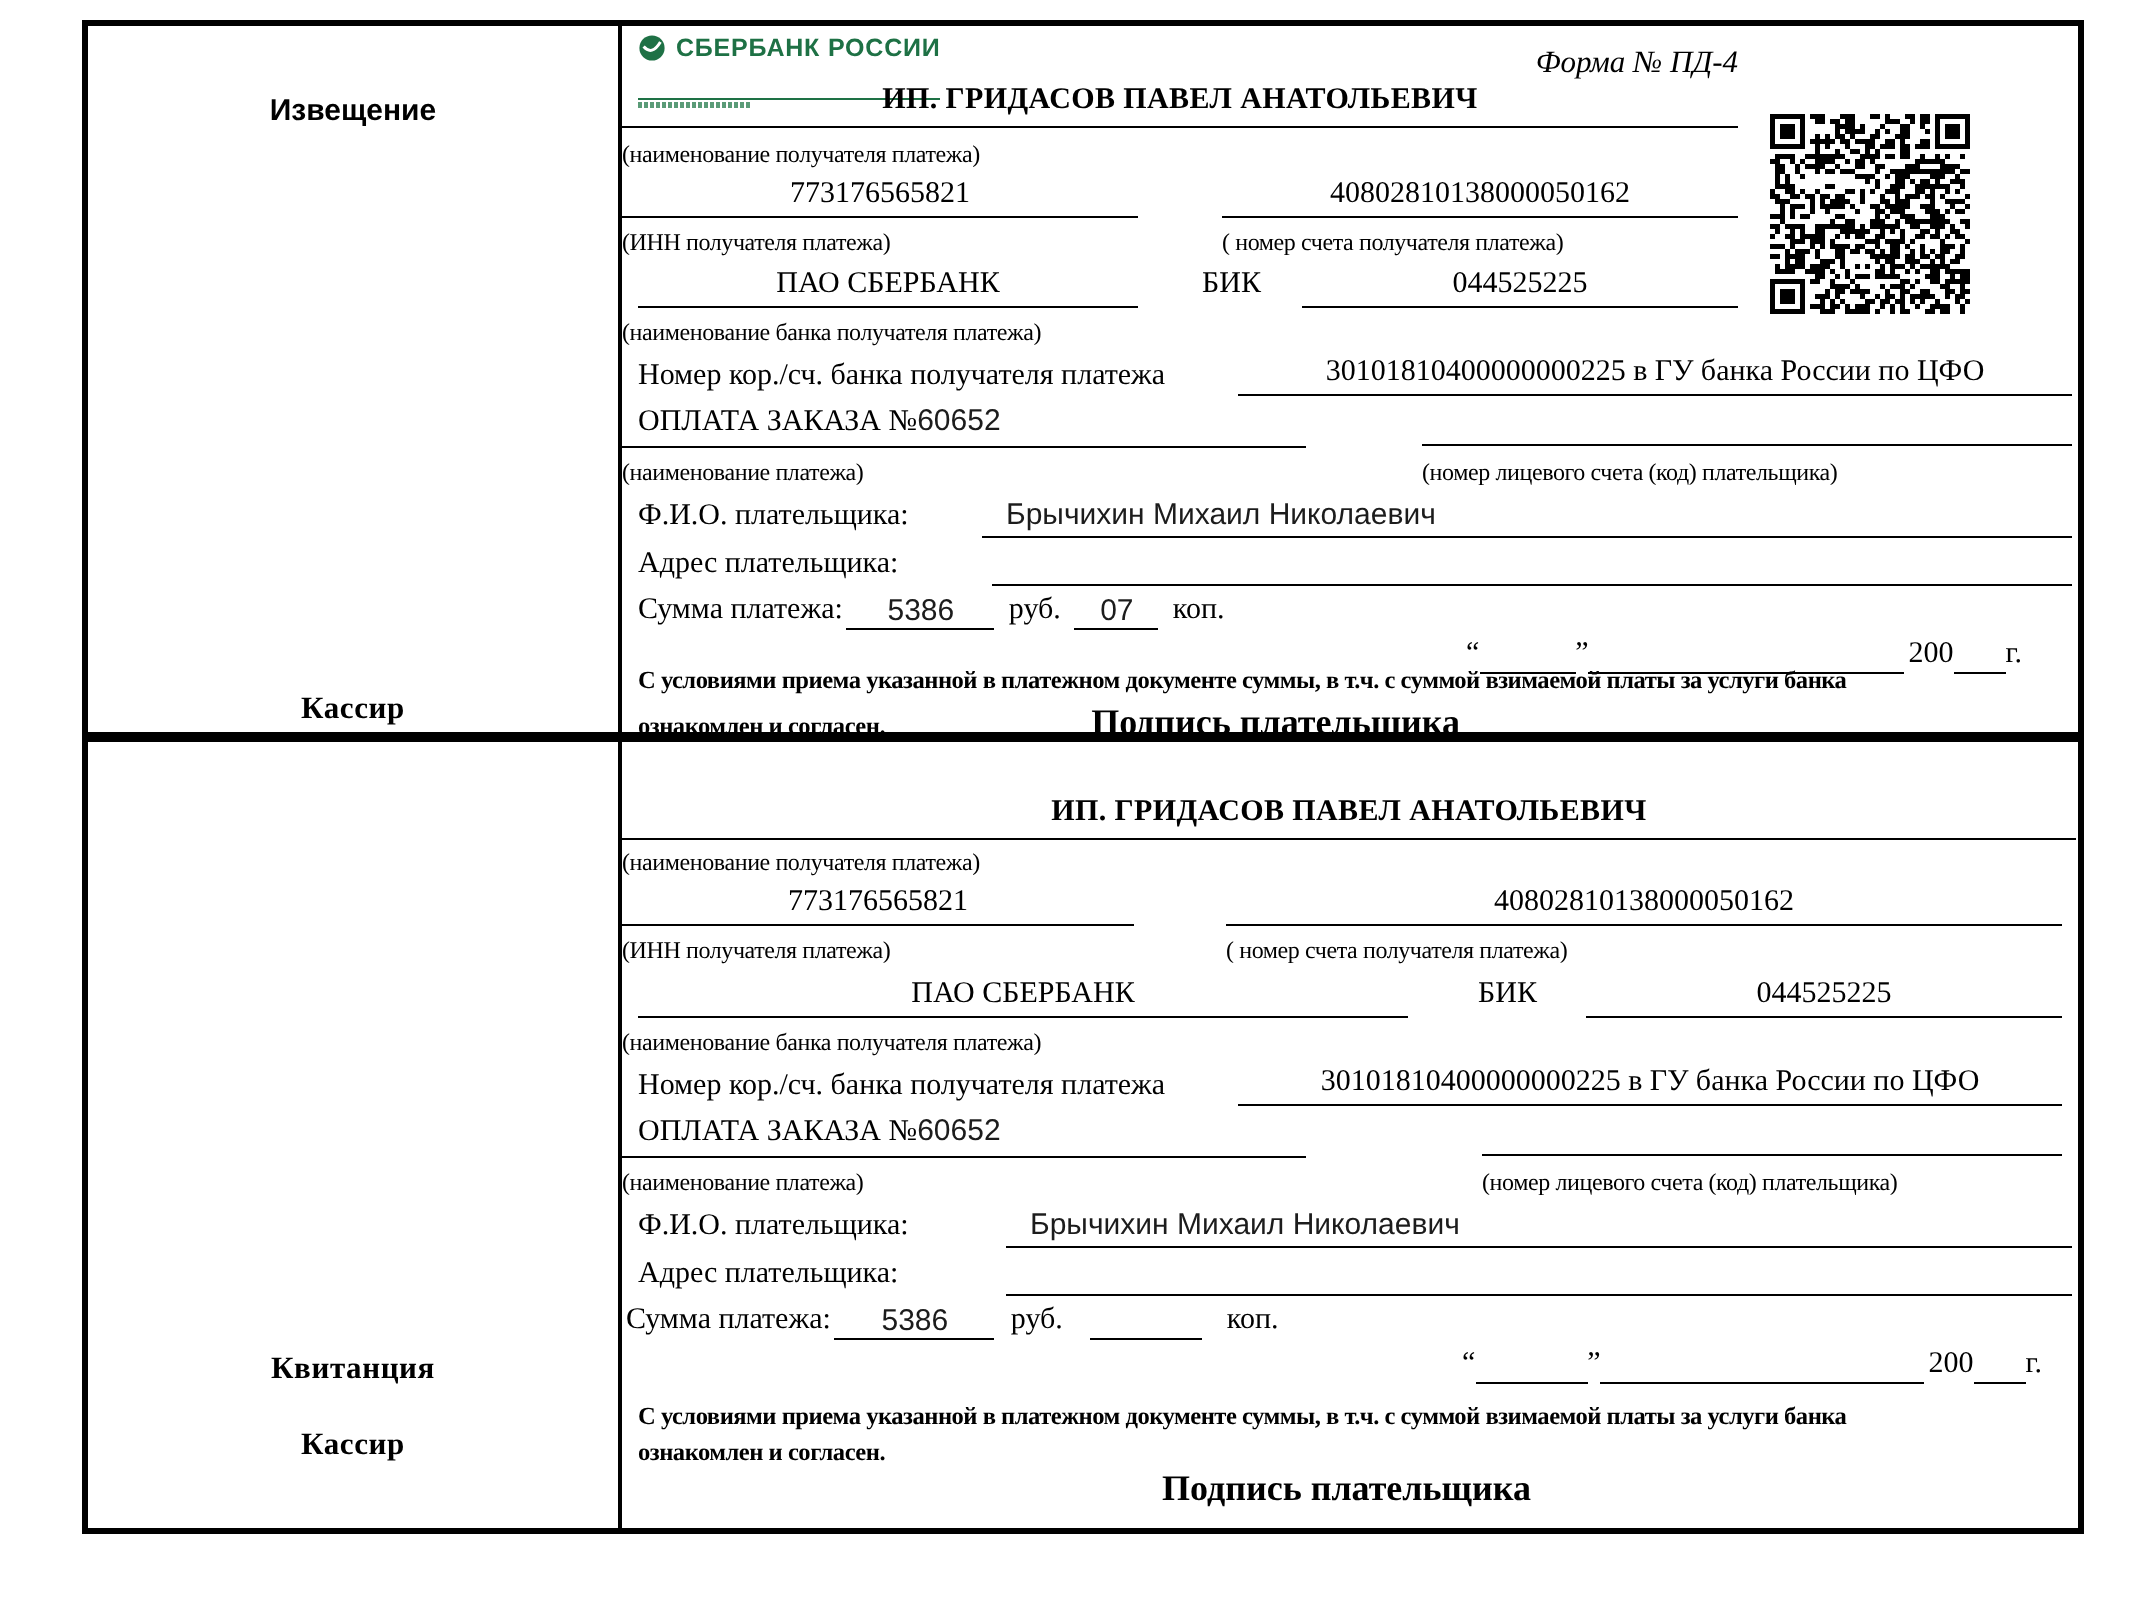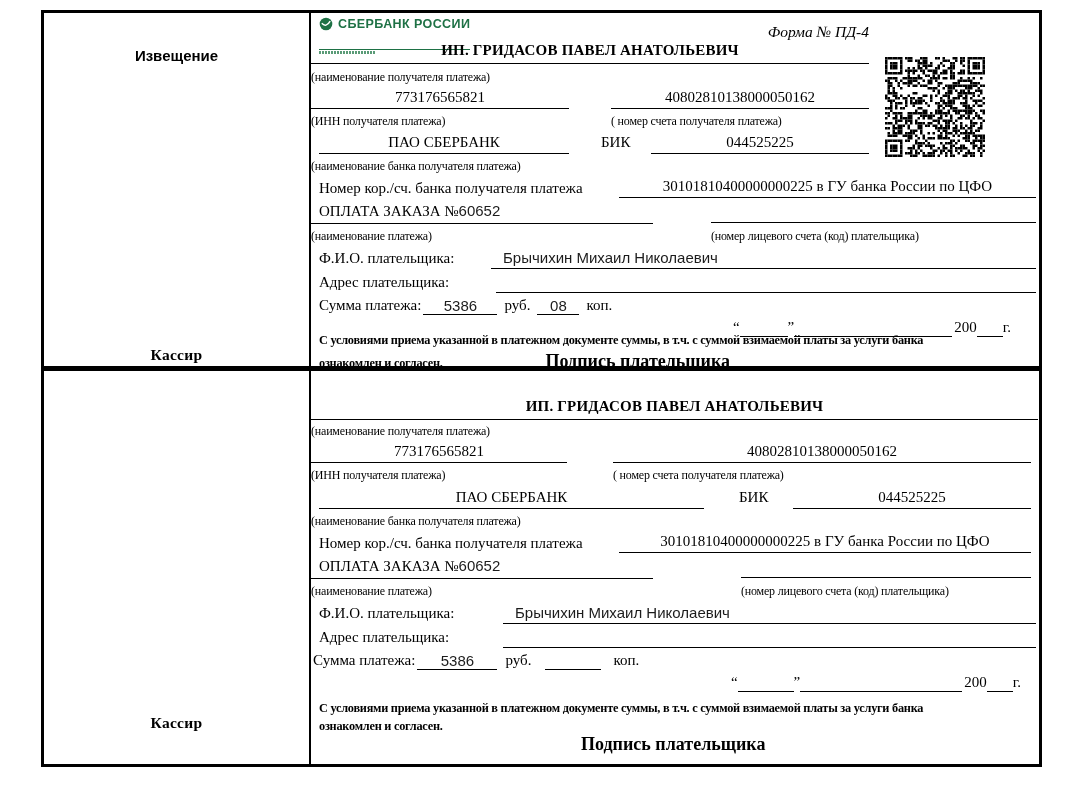--- a/index.html
+++ b/index.html
@@ -883,21 +883,21 @@
       <div class="abs nowrap" style="left:8px; top:237px;">Ф.И.О. плательщика:</div>
       <div class="abs u sansval nowrap" style="left:180px; top:236px; width:545px; padding:0 0 2px 12px;">Брычихин Михаил Николаевич</div>
 
       <div class="abs nowrap" style="left:8px; top:261px;">Адрес плательщика:</div>
       <div class="abs u sansval" style="left:185px; top:259px; width:540px; height:21px; padding-left:12px;"></div>
 
       <div class="abs fieldrow" style="left:8px; top:284px;">
         <span class="nowrap">Сумма платежа:</span>
         <span class="u sansval ctr" style="width:74px; margin-left:2px;">5386</span>
         <span class="nowrap" style="margin-left:7px;">руб.</span>
-        <span class="u sansval ctr" style="width:42px; margin-left:7px;">08</span>
+        <span class="u sansval ctr" style="width:42px; margin-left:7px;">07</span>
         <span class="nowrap" style="margin-left:7px;">коп.</span>
       </div>
 
       <div class="abs fieldrow" style="right:28px; top:306px;">
         <span>“</span>
         <span class="u" style="width:48px; height:18px;"></span>
         <span>”</span>
         <span class="u" style="width:158px; height:18px;"></span>
         <span style="margin-left:2px;">200</span>
         <span class="u" style="width:26px; height:18px;"></span>
@@ -910,20 +910,21 @@
           <span class="agree">ознакомлен и согласен.</span>
           <span class="sig" style="margin-left:103px;">Подпись плательщика</span>
         </div>
       </div>
 
     </div>
   </div>
 
   <div class="box box-bottom">
     <div class="cell-left">
+      <div class="abs seclabel-ser" style="top:305px; left:0;">Квитанция</div>
       <div class="abs seclabel-ser" style="top:343px; left:0;">Кассир</div>
     </div>
     <div class="cell-right">
 
       <div class="abs title-line" style="left:0; top:27px; width:727px;">ИП. ГРИДАСОВ ПАВЕЛ АНАТОЛЬЕВИЧ</div>
       <div class="abs cap" style="left:0; top:53px; width:727px;">(наименование получателя платежа)</div>
 
       <div class="abs u ctr nowrap" style="left:0; top:72px; width:256px; padding-bottom:2px;">773176565821</div>
       <div class="abs u ctr nowrap" style="left:302px; top:72px; width:418px; padding-bottom:2px;">40802810138000050162</div>
       <div class="abs cap" style="left:0; top:97px; width:256px;">(ИНН получателя платежа)</div>

